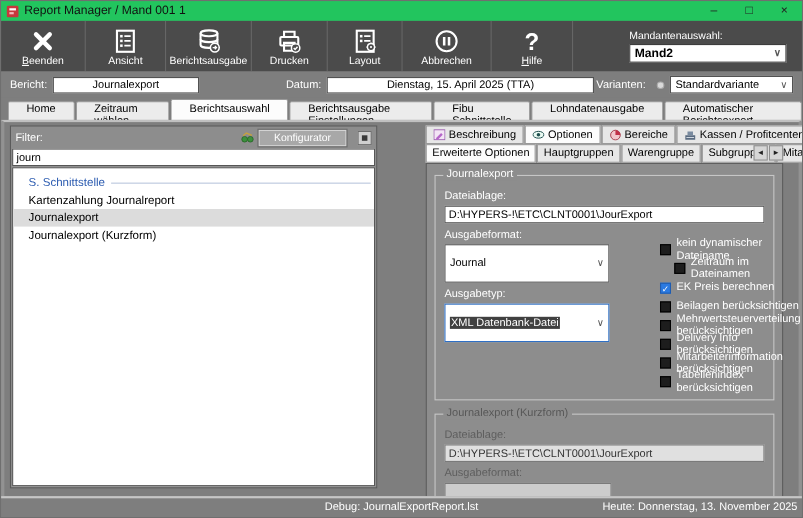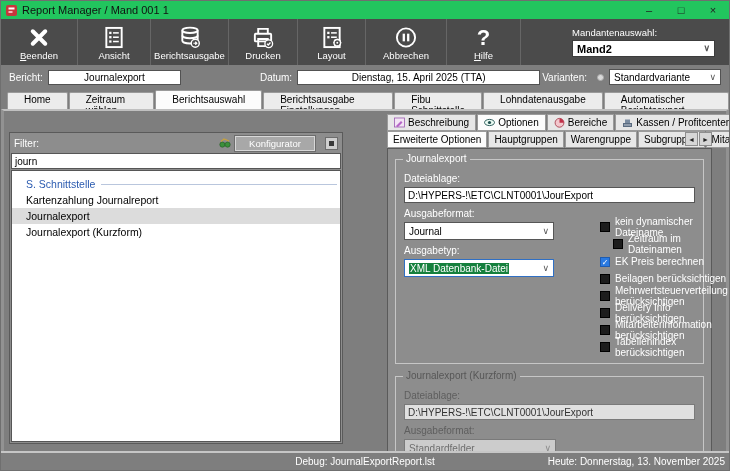--- a/index.html
+++ b/index.html
@@ -57,21 +57,21 @@
     padding:3px 0 0 6px; flex:0 0 auto; }
   .mtab{ background:#ececec; border:1px solid #9a9a9a; border-bottom:none;
     padding:1px 16px 2px; font-size:10px; color:#000; border-radius:2px 2px 0 0; }
   .mtab.selected{ background:#fcfcfc; margin-top:-2px; padding-top:3px; }
 
   
   .workspace{ flex:1 1 auto; position:relative; background:#7e7e7e;
     border-top:2px solid #c0c0c0; border-left:3px solid #929292; border-right:3px solid #929292; }
 
   
-  .left-panel{ position:absolute; left:5px; top:21px; width:334px; bottom:7px;
+  .left-panel{ position:absolute; left:5px; top:3px; width:334px; bottom:7px;
     display:flex; flex-direction:column; background:#8d8d8d; border:1px solid #5a5a5a; }
   .fp-header{ height:20px; display:flex; align-items:center; padding:0 4px; gap:4px;
     font-size:10px; color:#fff; flex:0 0 auto; }
   .konfig-icon{ margin-left:auto; width:12px; height:11px; }
   .konfig-btn{ width:80px; height:15px; background:#a8a8a8; border:1px solid #d8d8d8;
     outline:1px solid #6d6d6d; color:#fff; font-size:9.5px;
     display:flex; align-items:center; justify-content:center; }
   .panel-toggle-btn{ width:13px; height:13px; background:#cfcfcf; border:1px solid #6d6d6d;
     margin-left:6px; display:flex; align-items:center; justify-content:center; }
   .panel-toggle-btn::after{ content:""; width:5px; height:5px; background:#3a3a3a; }
@@ -103,35 +103,35 @@
   .groupbox{ border:1px solid #c6c6c6; position:relative; padding:8px 8px 6px; }
   .gb-legend{ position:absolute; top:-7px; left:7px; background:#8d8d8d; padding:0 3px;
     font-size:10px; color:#fff; }
   .gb-journal{ flex:1 1 auto; margin-top:6px; margin-bottom:12px; }
   .gb-kurzform{ flex:0 0 auto; }
   .gb-kurzform .gb-legend{ color:#575757; }
 
   .fld-label{ font-size:10px; color:#fff; margin:5px 0 3px; }
   .txt-input{ height:16px; background:#fff; border:1px solid #565656; font-size:10px;
     color:#000; display:flex; align-items:center; padding:0 3px; }
-  .field-combo{ height:18px; border:1px solid #565656; }
+  .field-combo{ height:35px; border:1px solid #565656; }
   .cols{ display:flex; }
   .col-left{ width:150px; flex:0 0 auto; }
   .col-right{ flex:1 1 auto; padding-left:46px; padding-top:17px; }
 
   .cb-row{ display:flex; align-items:center; gap:5px; height:13px; margin-bottom:4px;
     font-size:10px; color:#fff; }
   .cb{ width:10px; height:10px; background:#1d1d1d; border:1px solid #000;
     flex:0 0 auto; text-align:center; font-size:8px; line-height:9px; color:transparent; }
   .cb.checked{ background:#2a7ae2; border-color:#1f5cb0; color:#fff; }
   .cb-indent{ margin-left:13px; }
   .cb-gap{ margin-top:5px; }
 
   .combo.focused{ border-color:#2f6fc4; }
-  .combo.focused .val{ background:#15803d; color:#fff; padding:0 1px; }
+  .combo.focused .val{ background:#404040; color:#fff; padding:0 1px; }
 
   .dis-label{ color:#5e5e5e; }
   .txt-input.dis{ background:#e0e0e0; color:#333; border-color:#7a7a7a; }
   .combo.dis{ background:#cccccc; color:#6e6e6e; border-color:#7a7a7a; width:152px; }
   .combo.dis .chev{ color:#8a8a8a; }
 
   
   .statusbar{ height:19px; background:#7e7e7e; border-top:2px solid #c6c6c6;
     display:flex; align-items:center; font-size:10px; color:#fff;
     position:relative; flex:0 0 auto; }

